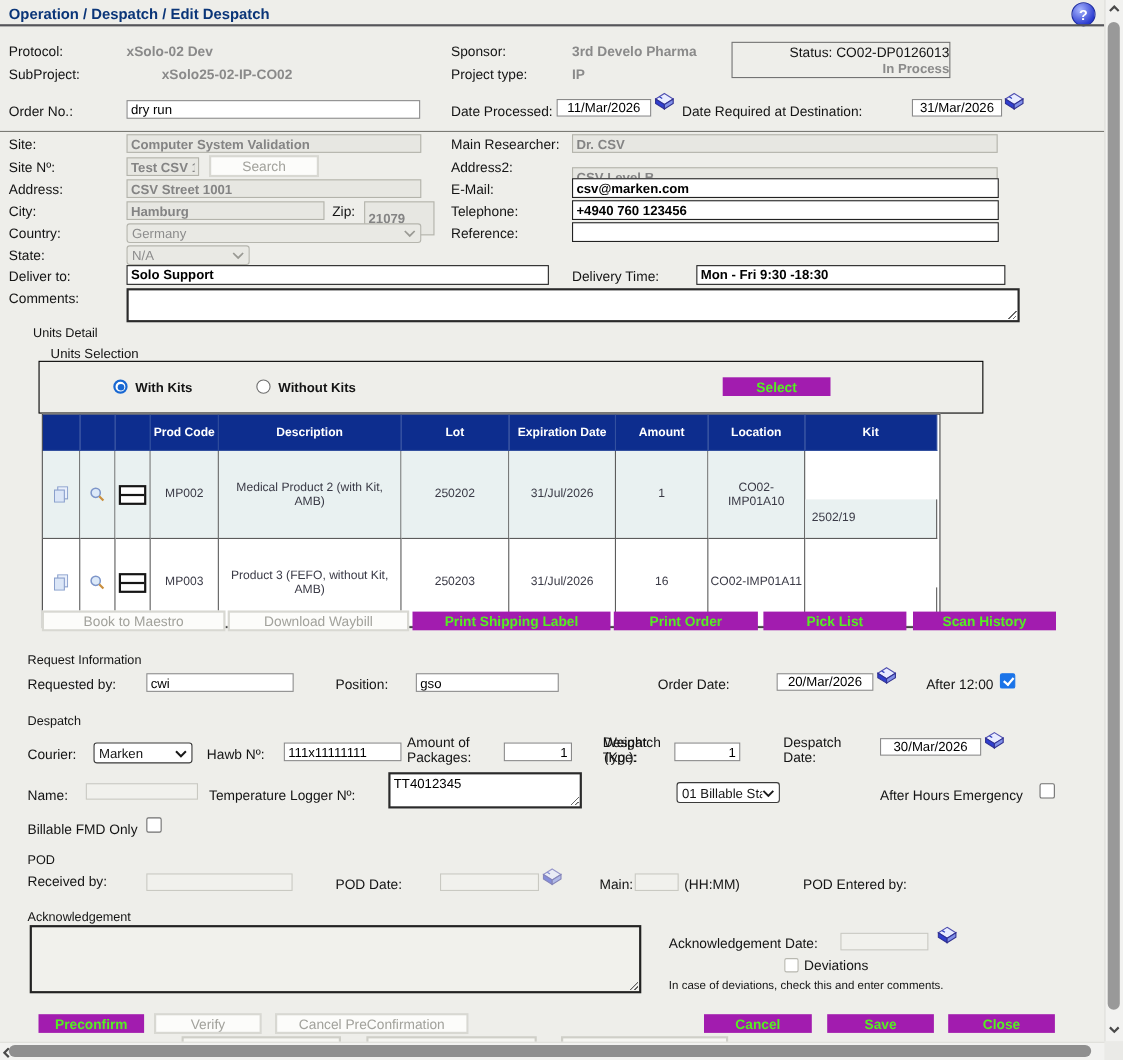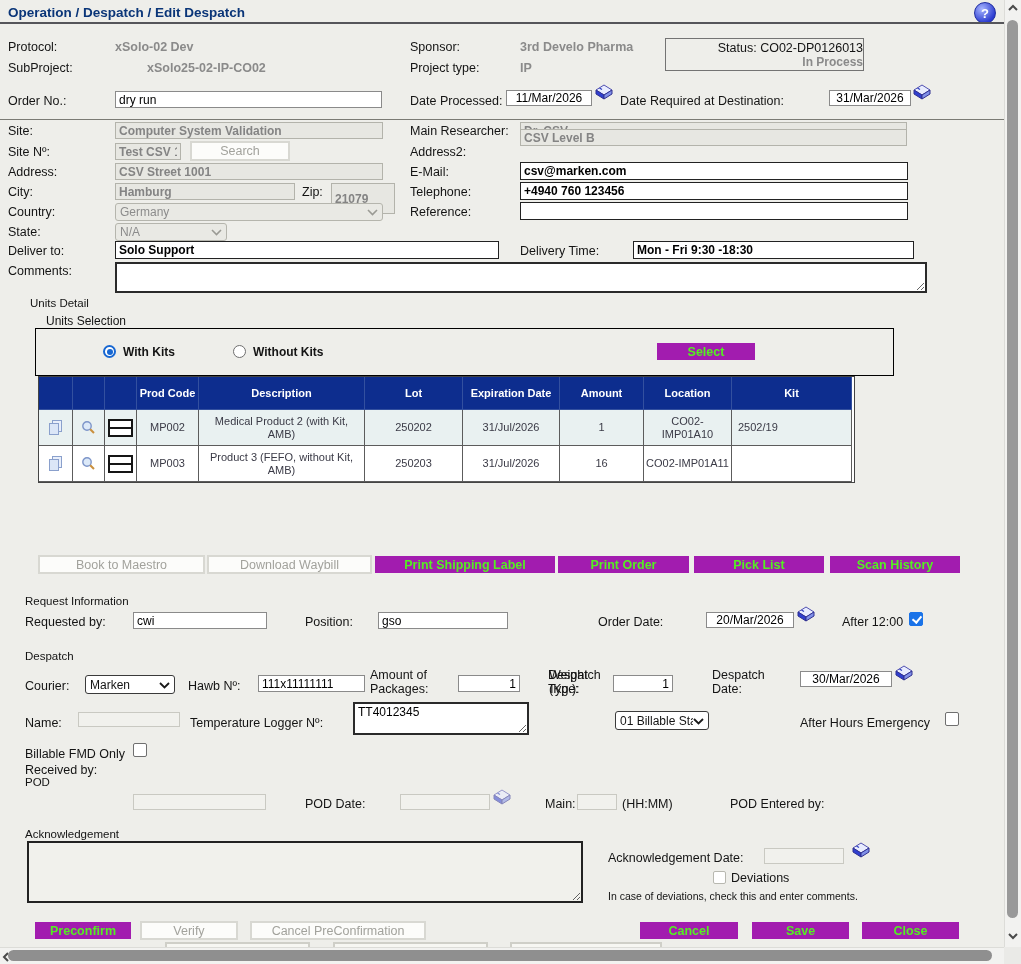--- a/index.html
+++ b/index.html
@@ -46,21 +46,21 @@
   
   #units-table{position:absolute;left:38px;top:376px;width:815px;border:1px solid #444;
       display:grid;grid-template-columns:34px 32px 32px 62px 166px 98px 97px 84px 88px 120px;
       box-sizing:content-box;background:#fff;}
   #units-table .th{background:#0d2d8e;color:#fff;font-weight:bold;font-size:11px;height:32px;
       display:flex;align-items:center;justify-content:center;text-align:center;line-height:13px;
       border-right:1px solid #33509f;border-bottom:1px solid #33509f;}
   #units-table .td{font-size:11px;color:#3a3a46;min-height:36px;display:flex;align-items:center;
       justify-content:center;text-align:center;line-height:13px;border-right:1px solid #5c5c5c;
       border-bottom:1px solid #5c5c5c;padding:1px 2px;box-sizing:border-box;}
-  #units-table .td.left{justify-content:flex-start;padding-left:6px;text-align:left;}
+  #units-table .td.left{justify-content:flex-start;padding-left:6px;text-align:left;margin-top:44px;}
   #units-table .alt{background:#e9f1f1;}
   .split-icon{width:21px;height:14px;border:2px solid #151515;background:#fff;position:relative;}
   .split-icon::after{content:"";position:absolute;left:0;right:0;top:50%;height:2px;margin-top:-1px;background:#151515;}
   .help{position:absolute;width:20px;height:20px;border-radius:50%;
       background:radial-gradient(circle at 35% 30%, #a8b6ff, #2b3bd0 72%);
       border:1px solid #1f2da0;color:#fff;font-weight:bold;font-size:13px;
       display:flex;align-items:center;justify-content:center;cursor:pointer;}
   .cal{position:absolute;cursor:pointer;}
   .cal.faded{opacity:0.55;}
   
@@ -141,21 +141,21 @@
   <div class="sel dis" style="left:115px;top:223px;width:112px;height:18px;">
     <span>N/A</span>
     <span><svg width="11" height="7">
           <polyline points="1,1 5.5,5.5 10,1" stroke="#9a9a94" stroke-width="1.6" fill="none"></polyline>
         </svg></span>
   </div>
 
   <div class="lbl" style="left:410px;top:124px;">Main Researcher:</div>
   <input class="in gray" style="left: 520px; top: 122px; width: 387px; height: 17px;" value="Dr. CSV">
   <div class="lbl" style="left:410px;top:145px;">Address2:</div>
-  <input class="in gray" style="left: 520px; top: 129px; width: 387px; height: 17px;" value="CSV Level B">
+  <input class="in gray" style="left: 520px; top: 152px; width: 387px; height: 17px;" value="CSV Level B">
   <div class="lbl" style="left:410px;top:165px;">E-Mail:</div>
   <input class="in boldw" style="left: 520px; top: 162px; width: 388px; height: 18px;" value="csv@marken.com">
   <div class="lbl" style="left:410px;top:185px;">Telephone:</div>
   <input class="in boldw" style="left: 520px; top: 182px; width: 388px; height: 18px;" value="+4940 760 123456">
   <div class="lbl" style="left:410px;top:205px;">Reference:</div>
   <input class="in boldw" style="left: 520px; top: 202px; width: 388px; height: 18px;" value="">
 
   <div class="lbl" style="left:8px;top:244px;">Deliver to:</div>
   <input class="in boldw" style="left: 115px; top: 241px; width: 384px; height: 18px;" value="Solo Support">
   <div class="lbl" style="left:520px;top:244px;">Delivery Time:</div>
@@ -292,21 +292,21 @@
           <polyline points="1,1 5.5,5.5 10,1" stroke="#1a1a1a" stroke-width="1.8" fill="none"></polyline>
         </svg></span>
   </div>
   <div class="lbl" style="left:800px;top:716px;">After Hours Emergency</div>
   <div class="cb" style="left:945px;top:712px;"></div>
 
   <div class="lbl" style="left:25px;top:747px;">Billable FMD Only</div>
   <div class="cb" style="left:133px;top:743px;"></div>
 
   <div class="lbl small" style="left:25px;top:776px;">POD</div>
-  <div class="lbl" style="left:25px;top:763px;">Received by:</div>
+  <div class="lbl" style="left:25px;top:794px;">Received by:</div>
   <input class="in lite" style="left: 133px; top: 794px; width: 133px; height: 16px;" value="">
   <div class="lbl" style="left:305px;top:797px;">POD Date:</div>
   <input class="in lite" style="left: 400px; top: 794px; width: 90px; height: 16px;" value="">
   <div class="cal faded" style="left:493px;top:789px;">
     <svg width="18" height="16" viewBox="0 0 18 16">
         <polygon points="9,1 17,6 9,11 1,6" fill="#e8ecff" stroke="#5050b0"></polygon>
         <polygon points="1,6 9,11 9,15 1,10" fill="#2f3fd0" stroke="#303090"></polygon>
         <polygon points="17,6 9,11 9,15 17,10" fill="#8090e8" stroke="#303090"></polygon>
         <line x1="4.5" y1="4" x2="7" y2="5.5" stroke="#3040c0" stroke-width="1.2"></line>
       </svg>

